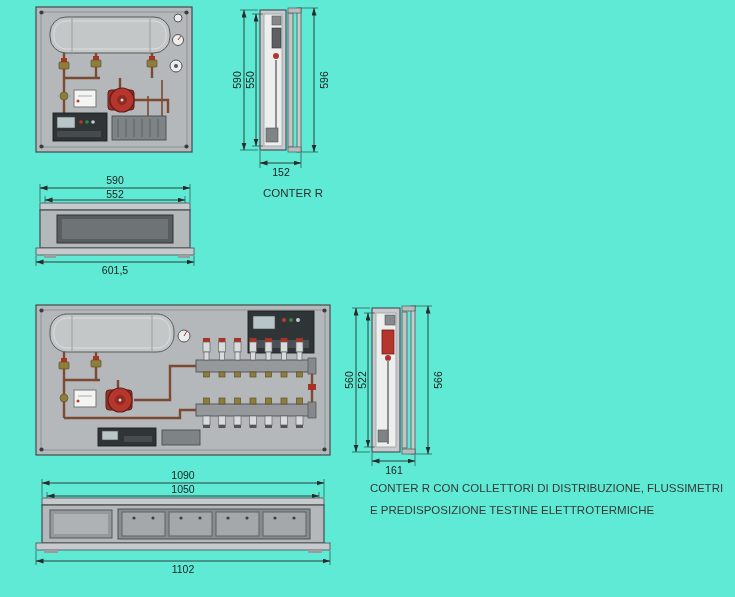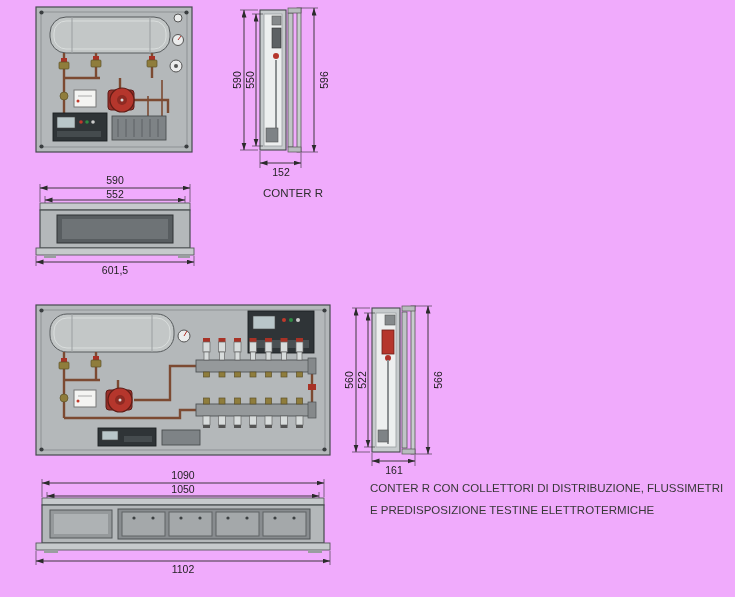--- a/index.html
+++ b/index.html
@@ -1,16 +1,16 @@
 <!DOCTYPE html>
 <html><head>
 <meta charset="utf-8">
 <style>
   html,body{margin:0;padding:0;background:#ffffff;}
-  .stage{position:relative;width:735px;height:597px;background:#f0abfc;overflow:hidden;}
+  .stage{position:relative;width:735px;height:597px;background:#5eead4;overflow:hidden;}
   svg{display:block;font-family:"Liberation Sans",sans-serif;}
   .dim-line{stroke:#2b2b2b;stroke-width:0.9;fill:none;}
   .ext-line{stroke:#2b2b2b;stroke-width:0.6;fill:none;}
   .dim-text{font-size:10.5px;fill:#1d1d1d;}
   .label-text{font-size:11.5px;fill:#2e2e2e;}
   .caption-text{font-size:11.5px;fill:#383838;}
   .pipe{stroke:#7c4a32;stroke-width:2.4;fill:none;}
   .pipe-thin{stroke:#7c4a32;stroke-width:1.6;fill:none;}
   .panel{fill:#b4b8ba;stroke:#454a4d;stroke-width:1.2;}
   .panel-frame{fill:none;stroke:#8d9194;stroke-width:1;}

